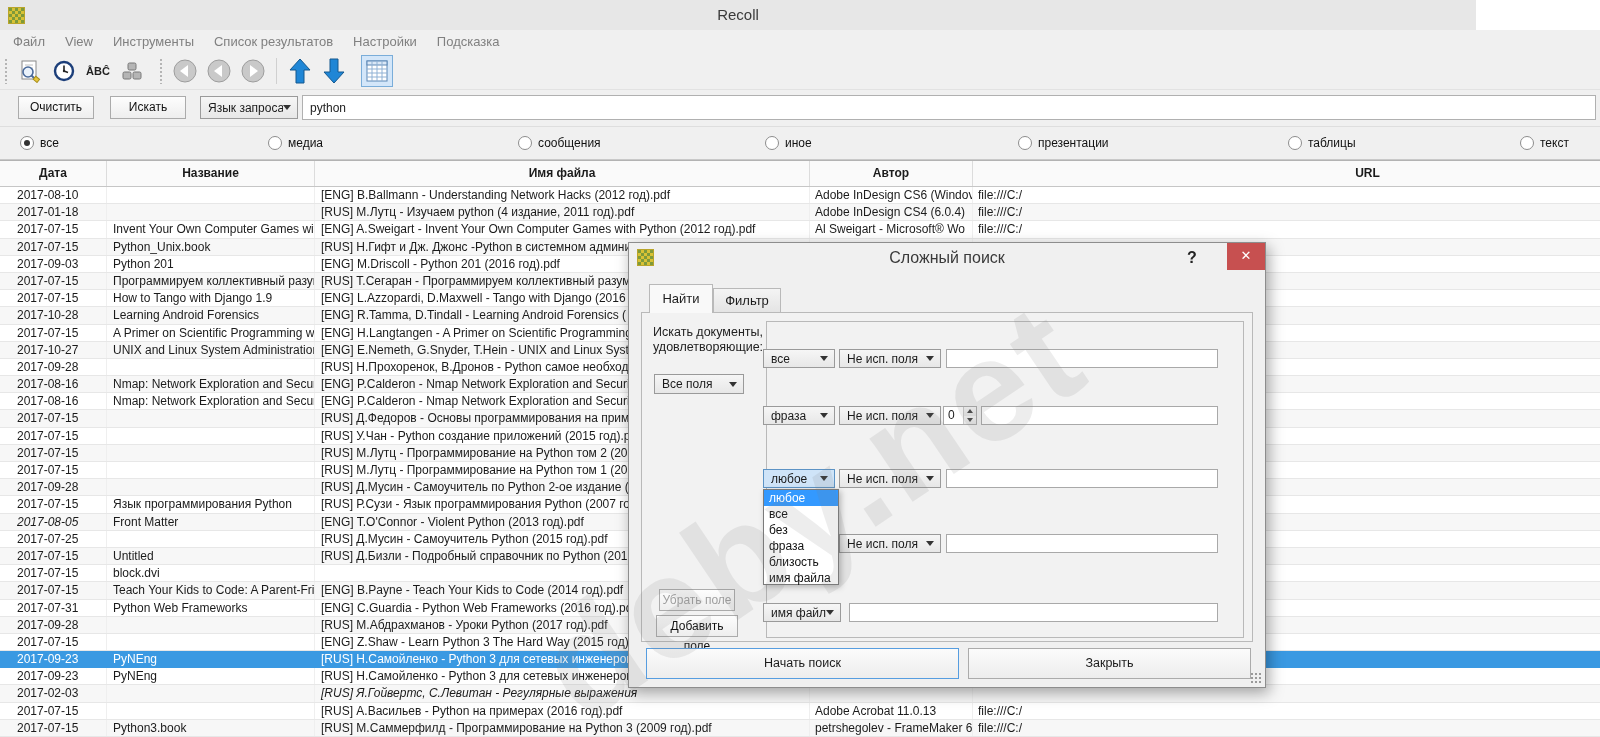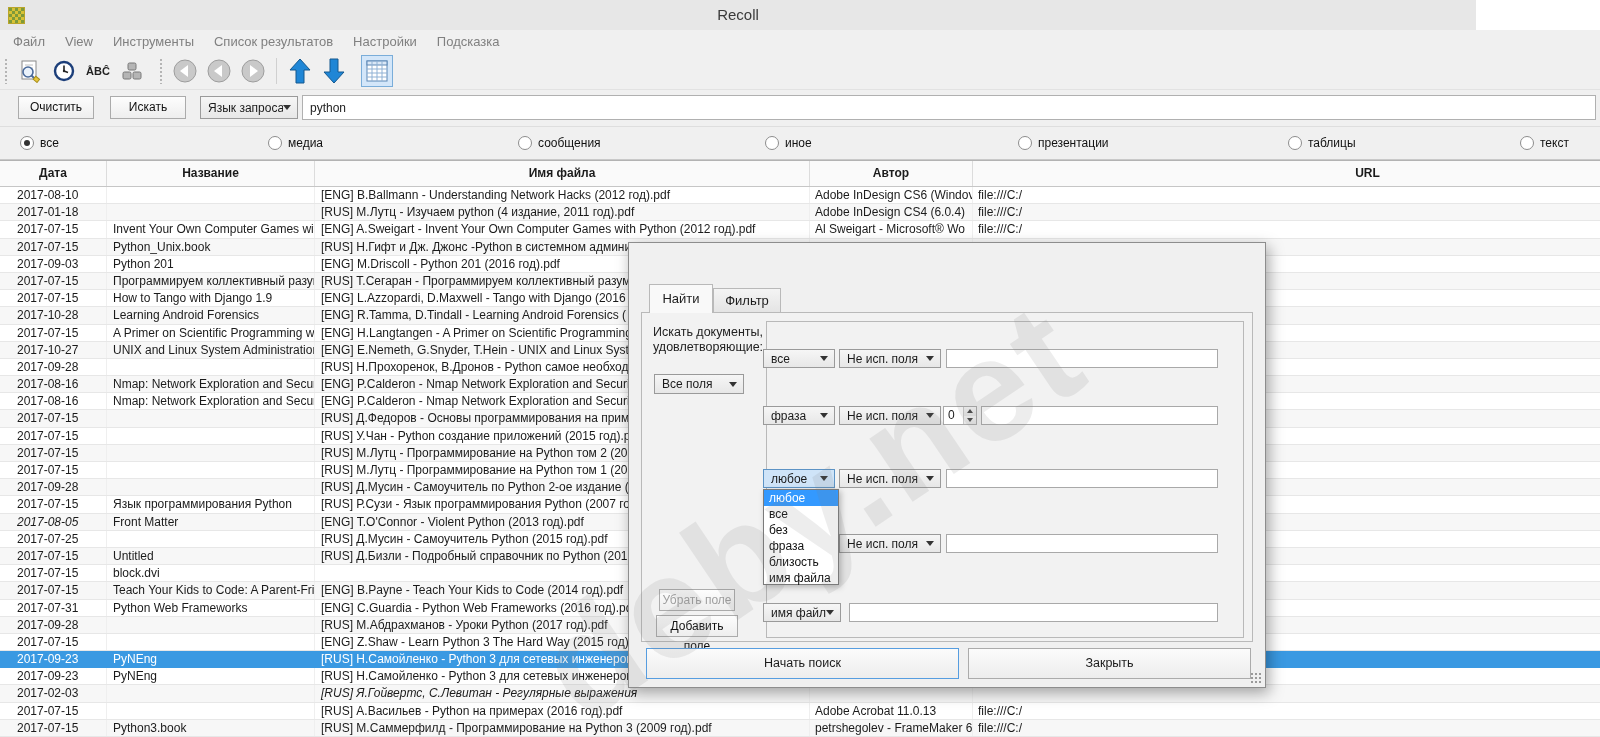--- a/index.html
+++ b/index.html
@@ -472,20 +472,26 @@
         <div class="td c-file" style="width: 495px;">[RUS] М.Саммерфилд - Программирование на Python 3 (2009 год).pdf</div>
         <div class="td c-auth" style="width: 163px;">petrshegolev - FrameMaker 6</div>
         <div class="td c-url" style="width: 790px;">file:///C:/</div>
       </div>
     </div>
 </div>
 
 <div class="watermark">deby.net</div>
 
 <div class="dialog">
+  <div class="dlg-titlebar">
+    <div class="dlg-icon"></div>
+    <div class="dlg-title">Сложный поиск</div>
+    <div class="dlg-help">?</div>
+    <div class="dlg-close">✕</div>
+  </div>
 
   <div class="tab active">Найти</div>
   <div class="tab idle">Фильтр</div>
   <div class="tab-pane"></div>
 
   <div class="intro-label">Искать документы, удовлетворяющие:</div>
   <div class="combo allfields">
     <span class="cb-label">Все поля</span>
     <span class="cb-arr"></span>
   </div>

